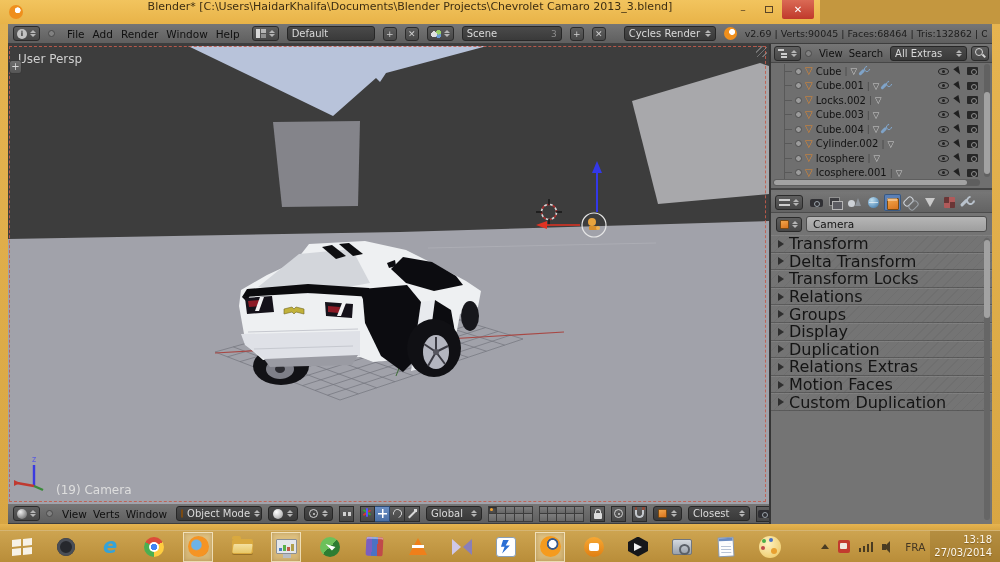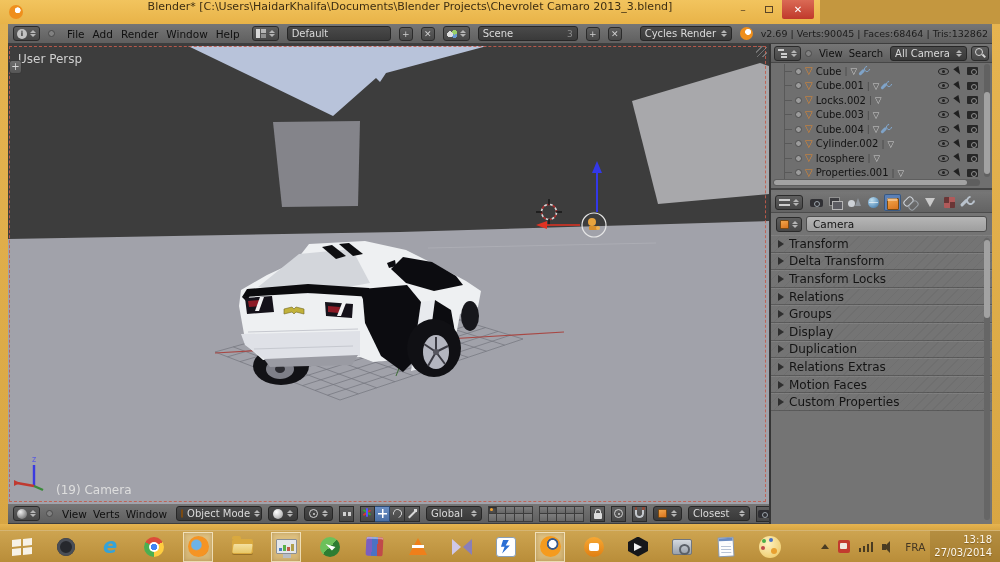--- a/index.html
+++ b/index.html
@@ -142,21 +142,21 @@
   .pt-constraints::before{content:"";position:absolute;left:0;top:0;width:5px;height:9px;border:1.5px solid #cfd4da;border-radius:3px;transform:rotate(45deg)}
   .pt-constraints::after{content:"";position:absolute;left:5px;top:4px;width:5px;height:9px;border:1.5px solid #9aa0a6;border-radius:3px;transform:rotate(45deg)}
   .pt-data::before{content:"";position:absolute;left:1px;top:2px;border-left:5.5px solid transparent;border-right:5.5px solid transparent;border-top:9px solid #c9c9c9}
   .pt-texture::before{content:"";position:absolute;inset:1px;background:conic-gradient(#b05a5a 0 25%,#6a3636 0 50%,#b05a5a 0 75%,#6a3636 0);border-radius:1px}
   .pt-modifiers::before{content:"";position:absolute;left:0;bottom:2px;width:9px;height:3px;background:#b9c2cc;border-radius:1.5px;transform:rotate(-45deg);transform-origin:left bottom}
   .pt-modifiers::after{content:"";position:absolute;right:0;top:0;width:5px;height:5px;border:2px solid #b9c2cc;border-radius:50%;border-top-color:transparent;transform:rotate(45deg)}
   .name-row{display:flex;align-items:center;gap:4px;height:22px;padding:0 5px}
   .name-field{flex:1;height:16px;background:linear-gradient(#b6b6b6,#9e9e9e);border:1px solid #4e4e4e;border-radius:3px;color:#131313;font-size:10.5px;display:flex;align-items:center;padding:0 6px}
   .panel-row{display:flex;align-items:center;gap:5px;height:17.6px;padding:0 7px;border-top:1px solid rgba(255,255,255,.09);border-bottom:1px solid rgba(0,0,0,.22);background:repeating-linear-gradient(135deg,transparent 0 6px,rgba(0,0,0,.045) 6px 7px)}
   .caret{width:0;height:0;border-top:4px solid transparent;border-bottom:4px solid transparent;border-left:6px solid #2e2e2e}
-  .panel-label{font-size:12px;color:#141414}
+  .panel-label{font-size:16px;color:#141414}
   .props-vtrack{position:absolute;right:2px;top:46px;bottom:4px;width:6px;background:#666;border-radius:3px}
   .props-vscroll{position:absolute;right:2px;top:48px;width:6px;height:78px;background:#a2a2a2;border-radius:3px}
 
   
   .taskbar{position:absolute;left:0;top:530px;width:1000px;height:32px;background:linear-gradient(#cda450,#b98d39);border-top:1px solid rgba(255,240,200,.4);display:flex;align-items:center}
   .taskbar::after{content:"";position:absolute;right:0;top:0;width:70px;height:32px;background:rgba(120,85,25,.28)}
   .tb-items{display:flex;align-items:center;height:32px}
   .tb-cell{width:30px;height:30px;margin:0 7px;display:flex;align-items:center;justify-content:center;border:1px solid transparent}
   .tb-cell.active{background:rgba(255,244,214,.38);border-color:rgba(255,250,230,.55);box-shadow:inset 0 0 4px rgba(120,85,25,.35)}
   .tb-start{width:20px;height:16px;display:grid;grid-template-columns:9px 9px;grid-auto-rows:7px;gap:1.5px;transform:skewY(-6deg)}
@@ -244,21 +244,21 @@
           <span class="menu-item">File</span>
           <span class="menu-item">Add</span>
           <span class="menu-item">Render</span>
           <span class="menu-item">Window</span>
           <span class="menu-item">Help</span>
         </span>
       <span class="ed-btn">
           <span class="g-layout"></span>
           <span class="updn"></span>
         </span>
-      <span class="dd" style="width:104px">
+      <span class="dd" style="width:88px">
           <span class="grow">Default</span>
         </span>
       <span class="btn-sm">+</span>
       <span class="btn-sm">✕</span>
       <span class="ed-btn">
           <span class="g-scenei"></span>
           <span class="updn"></span>
         </span>
       <span class="dd" style="width:100px">
           <span class="grow">Scene</span>
@@ -477,21 +477,21 @@
           <span class="ed-btn">
               <span class="g-tree"></span>
               <span class="updn"></span>
             </span>
           <span class="dot-btn"></span>
           <span style="display:flex">
               <span class="menu-item">View</span>
               <span class="menu-item">Search</span>
             </span>
           <span class="dd" style="flex:1">
-              <span class="grow">All Camera</span>
+              <span class="grow">All Extras</span>
               <span class="updn"></span>
             </span>
           <span class="ed-btn">
               <span class="g-search"></span>
             </span>
         </div>
         <div class="out-rows" id="outliner-rows">
             <div class="out-row">
               <i class="tick"></i>
               <i class="i-dot"></i>
@@ -583,21 +583,21 @@
               <span class="row-right">
                 <i class="i-eye"></i>
                 <i class="i-ptr"></i>
                 <i class="i-camx"></i>
               </span>
             </div>
             <div class="out-row">
               <i class="tick"></i>
               <i class="i-dot"></i>
               <span class="tri-o">▽</span>
-              <span class="out-label">Properties.001</span>
+              <span class="out-label">Icosphere.001</span>
               <span class="sep">|</span>
               <span class="tri-g">▽</span>
               <span class="row-right">
                 <i class="i-eye"></i>
                 <i class="i-ptr"></i>
                 <i class="i-camx"></i>
               </span>
             </div>
           </div>
         <div class="out-vtrack"></div>
@@ -680,21 +680,21 @@
             <div class="panel-row">
               <i class="caret"></i>
               <span class="panel-label">Relations Extras</span>
             </div>
             <div class="panel-row">
               <i class="caret"></i>
               <span class="panel-label">Motion Faces</span>
             </div>
             <div class="panel-row">
               <i class="caret"></i>
-              <span class="panel-label">Custom Properties</span>
+              <span class="panel-label">Custom Duplication</span>
             </div>
           </div>
         <div class="props-vtrack"></div>
         <div class="props-vscroll"></div>
       </div>
     </div>
   </div>
 
   <div class="taskbar">
     <div class="tb-items" id="taskbar-items">

